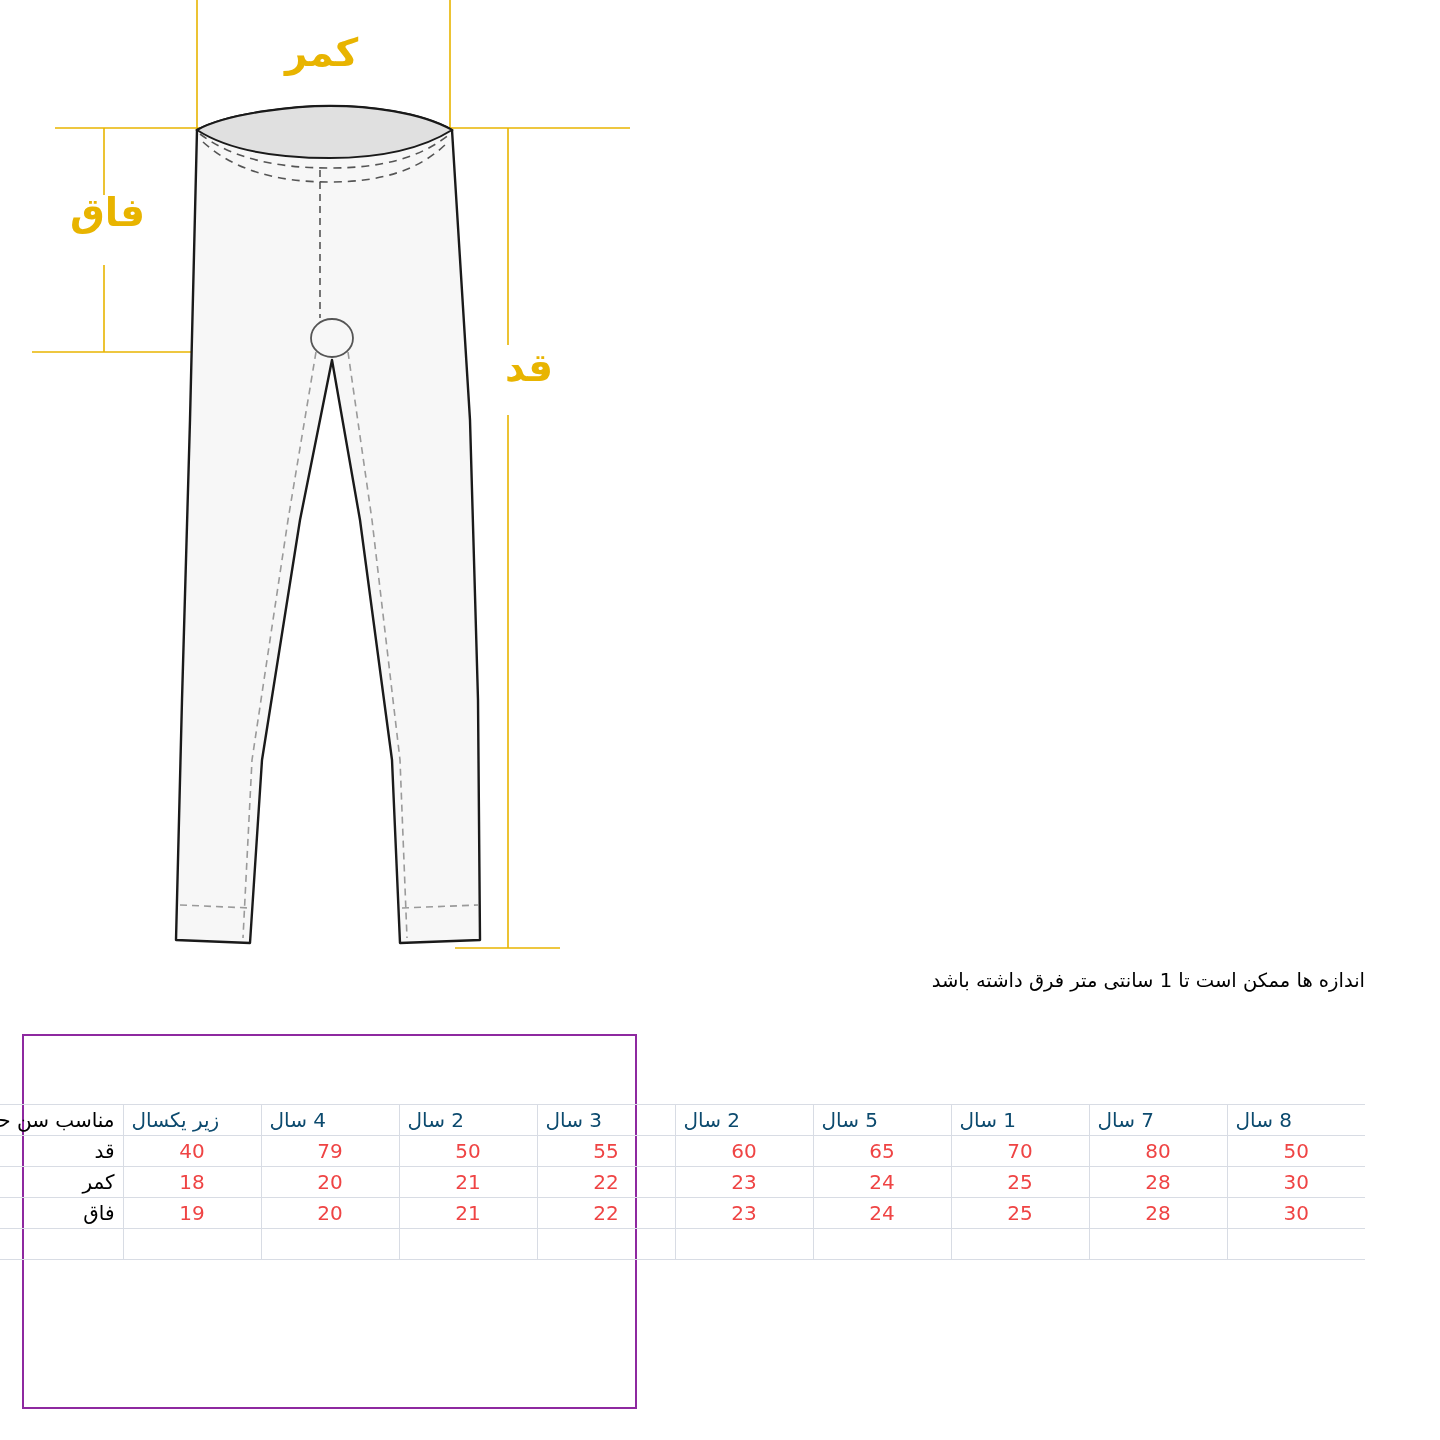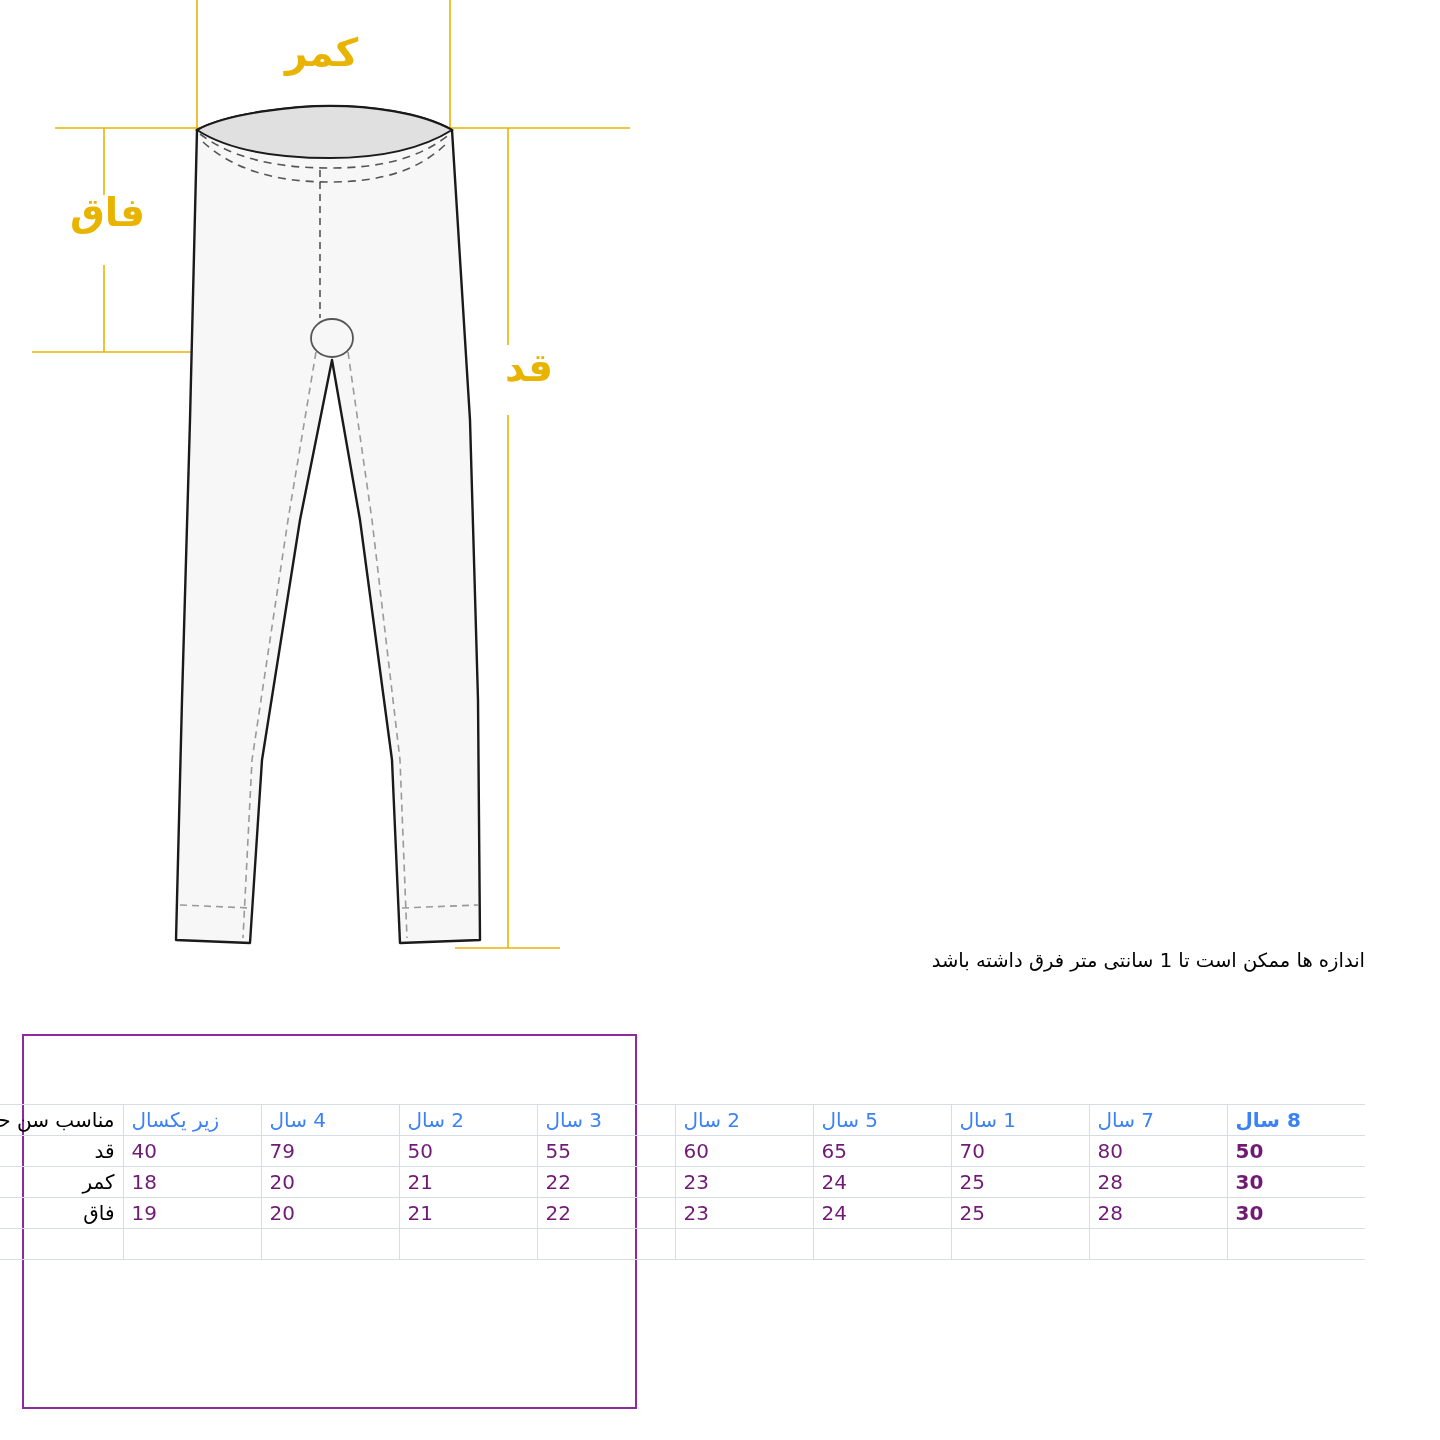--- a/index.html
+++ b/index.html
@@ -45,21 +45,21 @@
   .label-ghad {
     left: 505px;
     top: 345px;
     font-size: 39px;
   }
 
   
   #note {
     position: absolute;
     right: 75px;
-    top: 947px;
+    top: 967px;
     width: 560px;
     text-align: right;
     direction: rtl;
     font-size: 19.5px;
     color: #000;
     line-height: 1.4;
   }
 
   
   #purple-box {
@@ -83,41 +83,40 @@
     border-collapse: collapse;
     width: 1310px;
     direction: rtl;
     table-layout: fixed;
   }
   table.size-table td {
     border: 1px solid #d8dce4;
     height: 30px;
     font-size: 20px;
     padding: 0 8px;
-    text-align: left;
-    color: #701a75;
+    text-align: center;
+    color: #ef4444;
     vertical-align: middle;
     white-space: nowrap;
   }
   table.size-table td.hdr {
-    color: #3b82f6;
+    color: #0c4a6e;
     text-align: left;
   }
   table.size-table td.rowlabel {
     color: #000000;
     text-align: right;
     font-size: 20px;
     border-left: 3px solid #9aa3ae;
   }
   table.size-table tr.header-row td.rowlabel {
     color: #000000;
   }
   table.size-table td:first-child {
     border-right: none;
-    font-weight: bold;
   }
   table.size-table .empty-cell {
     border-top: 1px solid #d8dce4;
   }
 
   
   col.c-label { width: 200px; }
   col.c-data  { width: 138px; }
 </style>
 </head>

